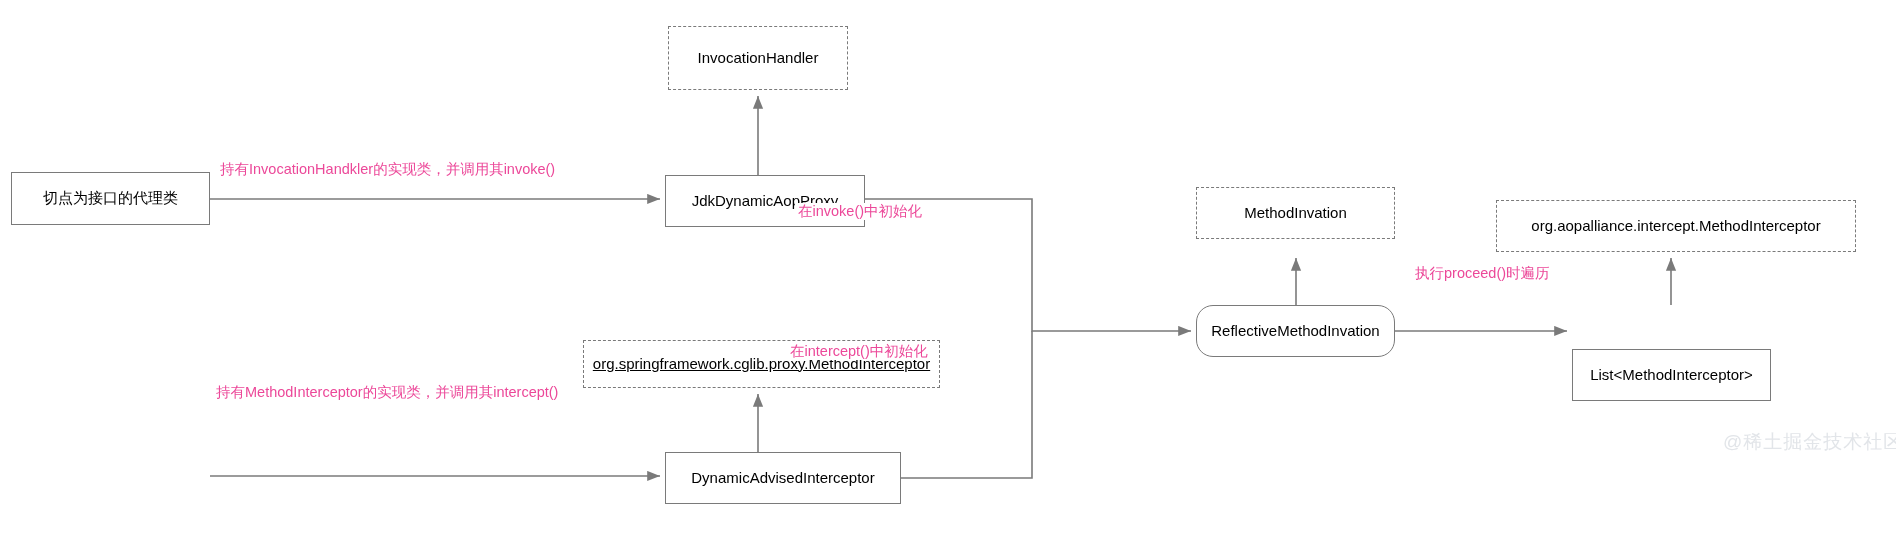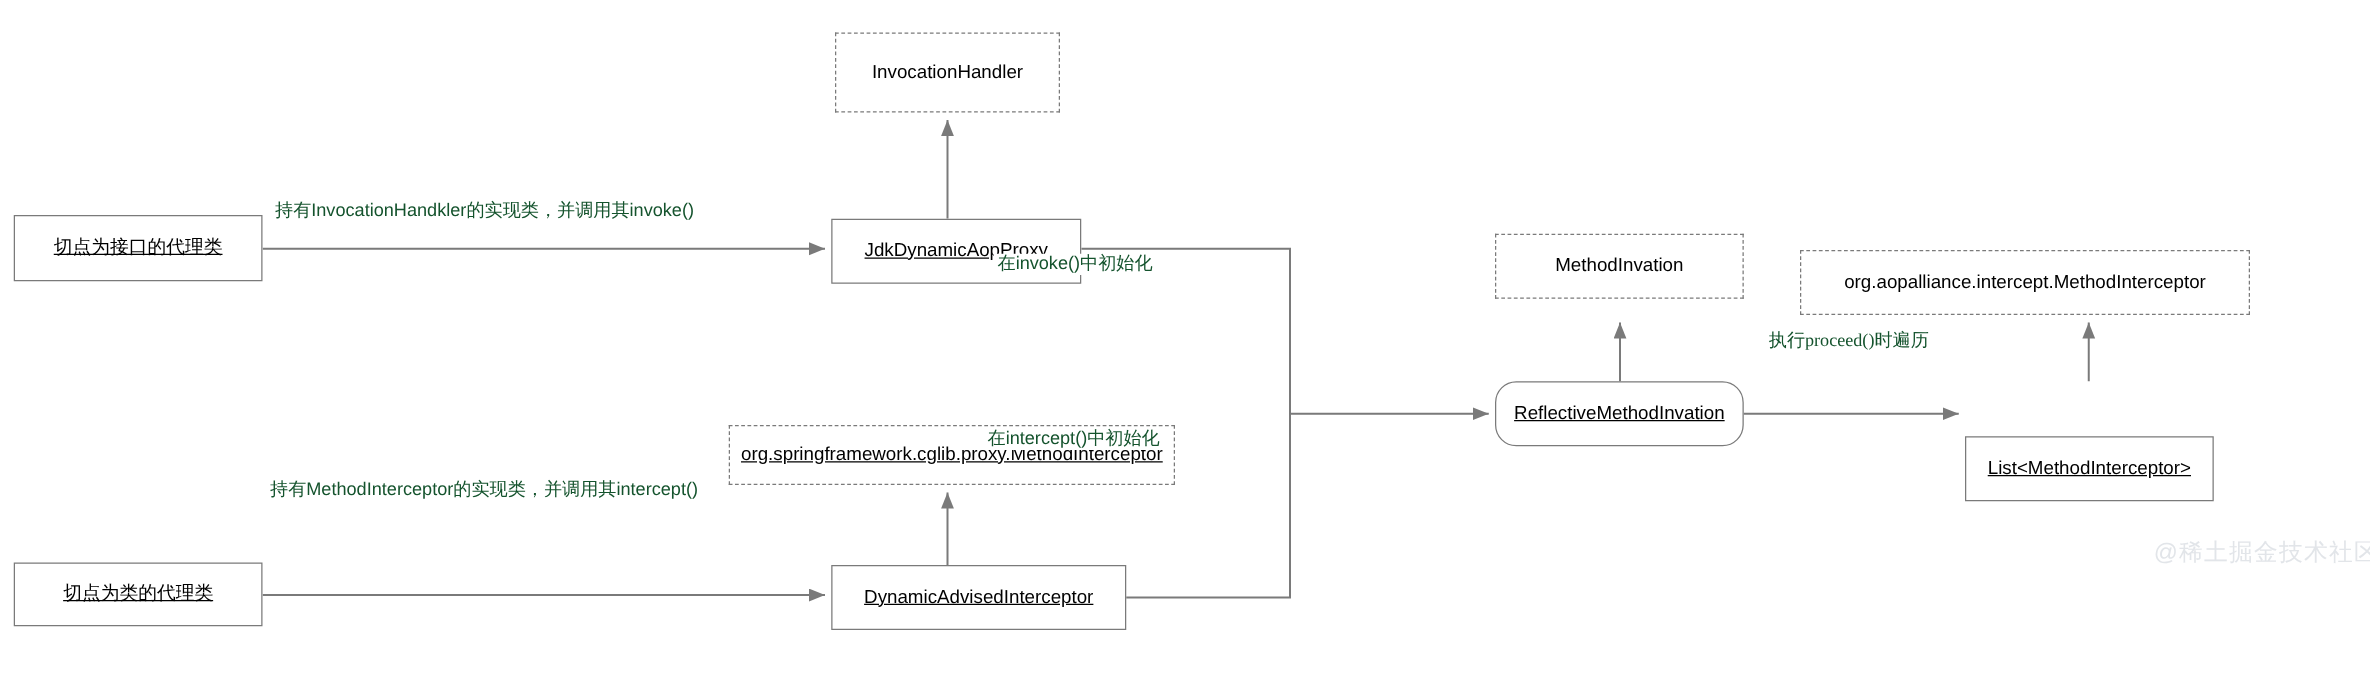--- a/index.html
+++ b/index.html
@@ -33,28 +33,27 @@
     justify-content: center;
     text-align: center;
     color: #000000;
     font-size: 15px;
     line-height: 1.25;
     background: #ffffff;
     padding: 2px 8px;
   }
   .node.solid {
     border: 1.6px solid #7a7a7a;
-    text-decoration: underline;
   }
   .node.dashed {
     border: 1.6px dashed #7a7a7a;
   }
   .edge-label {
     position: absolute;
-    color: #14532d;
+    color: #ec4899;
     font-size: 14.5px;
     line-height: 1.2;
     background: #ffffff;
     white-space: nowrap;
     padding: 0 3px;
   }
   .watermark {
     position: absolute;
     color: #e2e5e9;
     font-size: 19px;
@@ -98,23 +97,20 @@
   </div>
 
   <div class="node solid" style="left:665px; top:175px; width:200px; height:52px;">
     <span>JdkDynamicAopProxy</span>
   </div>
 
   <div class="node dashed" style="left:668px; top:26px; width:180px; height:64px;">
     <span>InvocationHandler</span>
   </div>
 
-  <div class="node solid" style="left:11px; top:450px; width:199px; height:51px;">
-    <span>切点为类的代理类</span>
-  </div>
 
   <div class="node solid" style="left:665px; top:452px; width:236px; height:52px;">
     <span>DynamicAdvisedInterceptor</span>
   </div>
 
   <div class="node dashed" style="left:583px; top:340px; width:357px; height:48px;text-decoration:underline;">
     <span>org.springframework.cglib.proxy.MethodInterceptor</span>
   </div>
 
   <div class="node solid" style="left:1196px; top:305px; width:199px; height:52px;border-radius:17px;">
@@ -122,29 +118,29 @@
   </div>
 
   <div class="node dashed" style="left:1196px; top:187px; width:199px; height:52px;">
     <span>MethodInvation</span>
   </div>
 
   <div class="node solid" style="left:1572px; top:305px; width:199px; height:52px;margin-top:44px;">
     <span>List&lt;MethodInterceptor&gt;</span>
   </div>
 
-  <div class="node dashed" style="left:1440px; top:200px; width:360px; height:52px;">
+  <div class="node dashed" style="left:1496px; top:200px; width:360px; height:52px;">
     <span>org.aopalliance.intercept.MethodInterceptor</span>
   </div>
 
   <div class="edge-label" style="left:217px; top:161px;">持有InvocationHandkler的实现类，并调用其invoke()</div>
 
   <div class="edge-label" style="left:213px; top:384px;">持有MethodInterceptor的实现类，并调用其intercept()</div>
 
   <div class="edge-label" style="left:795px; top:203px;text-align:right;">在invoke()中初始化</div>
 
   <div class="edge-label" style="left:787px; top:343px;">在intercept()中初始化</div>
 
-  <div class="edge-label" style="left:1412px; top:265px;font-family:Liberation Serif, serif;">执行proceed()时遍历</div>
+  <div class="edge-label" style="left:1412px; top:265px;">执行proceed()时遍历</div>
 
   <div class="watermark" style="left:1723px; top:429px;">@稀土掘金技术社区</div>
 
 </div>
 
 </body></html>

